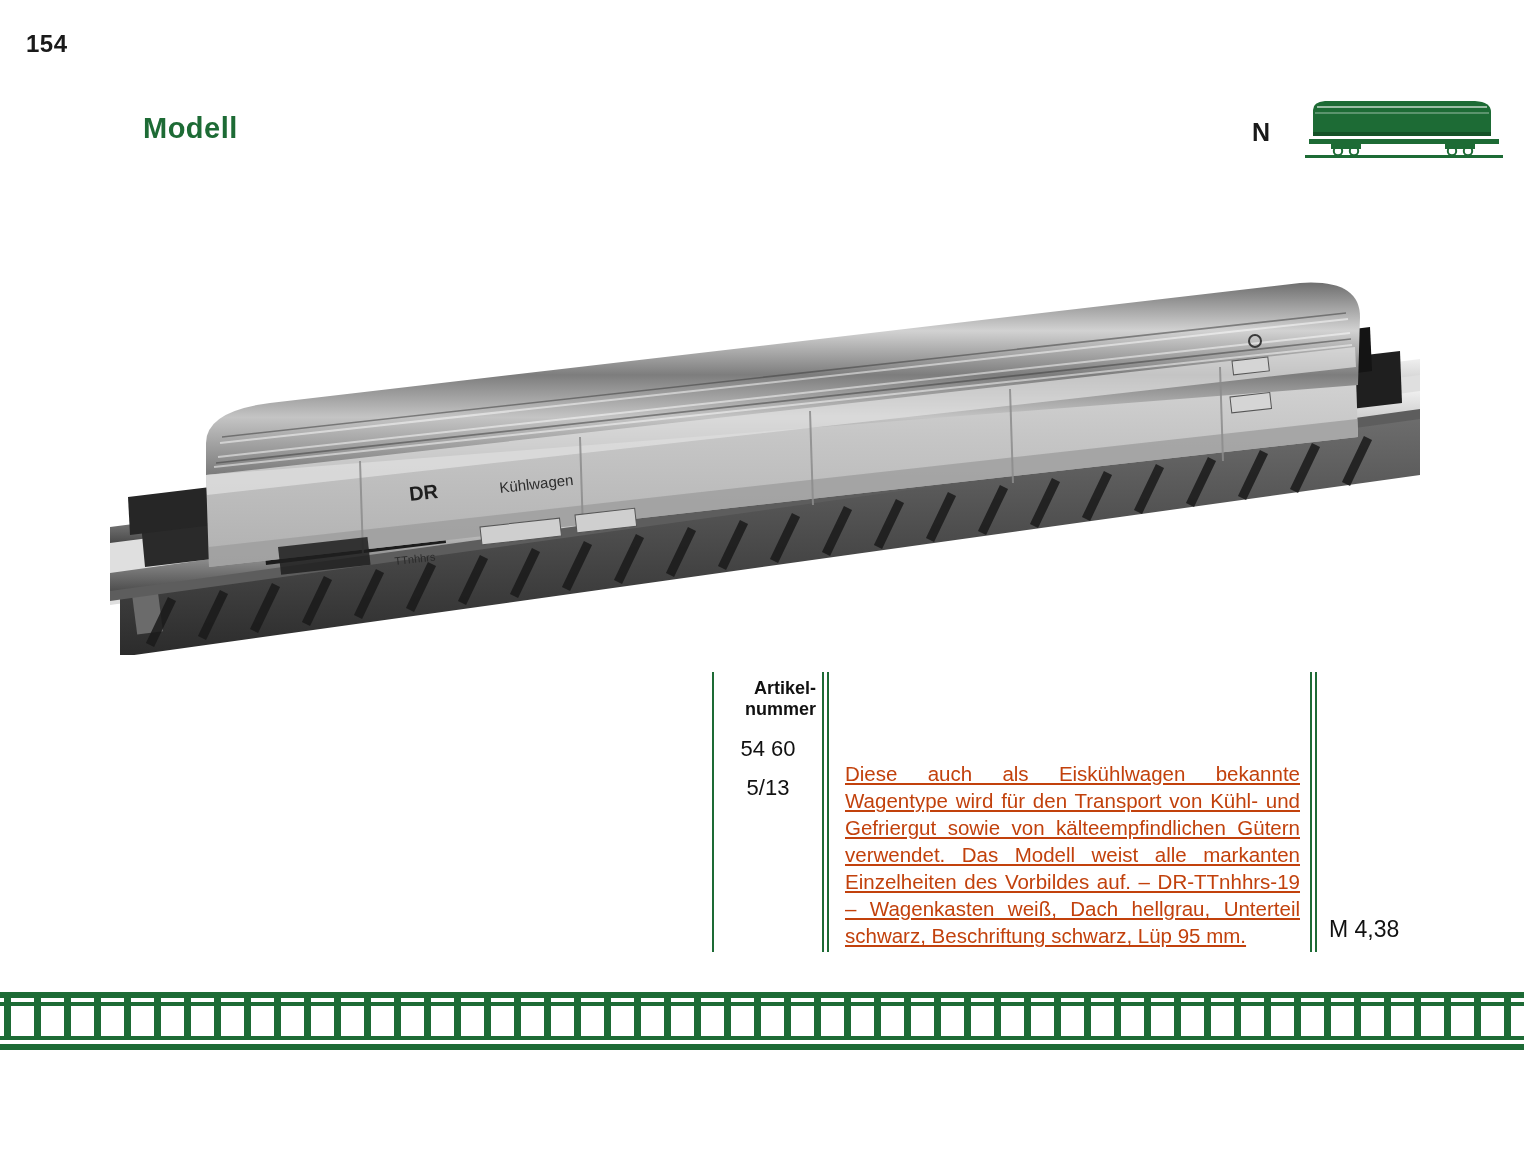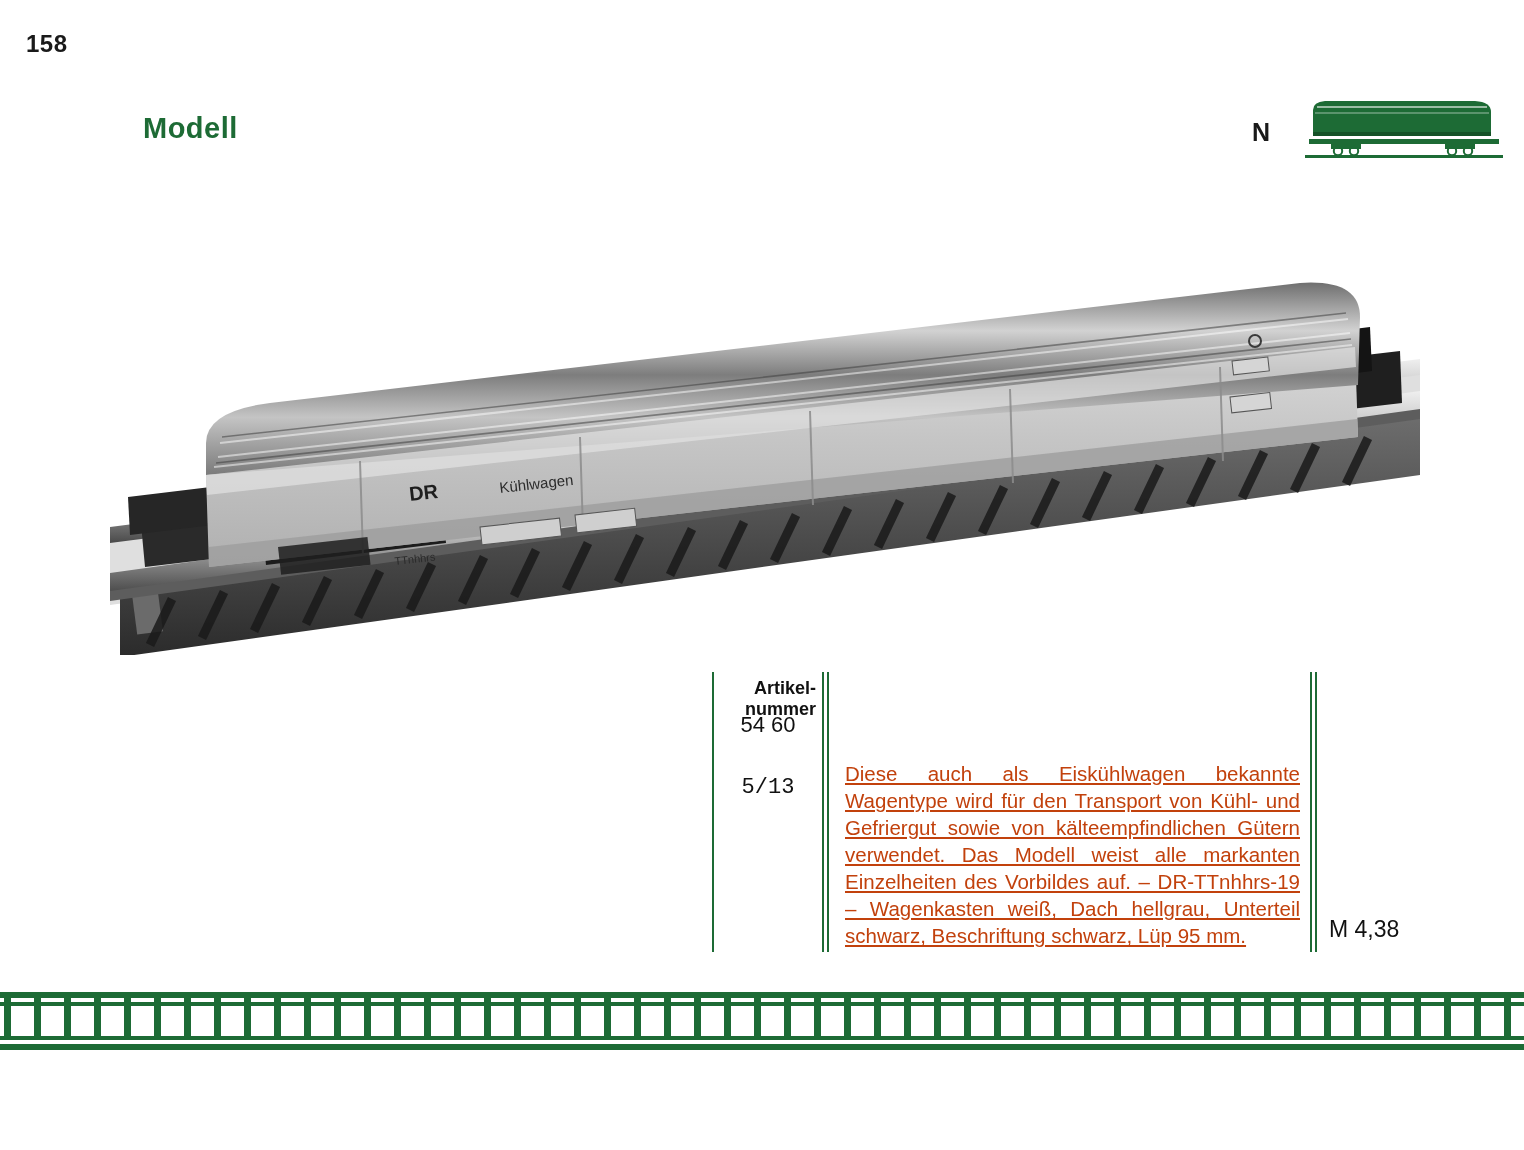--- a/index.html
+++ b/index.html
@@ -87,35 +87,34 @@
     width: 96px;
     text-align: right;
     font-size: 18px;
     font-weight: bold;
     line-height: 1.15;
     color: #111;
   }
   .col-art-number {
     position: absolute;
     left: 8px;
-    top: 40px;
+    top: 64px;
     width: 96px;
     text-align: center;
     font-size: 22px;
     color: #111;
   }
   .col-art-ref {
     position: absolute;
     left: 8px;
     top: 103px;
     width: 96px;
     text-align: center;
     font-size: 22px;
     color: #111;
-    font-family: Liberation Mono, monospace;
   }
 
   .desc-title {
     position: absolute;
     left: 133px;
     top: 42px;
     font-size: 27px;
     font-weight: bold;
     color: #111;
     letter-spacing: 0.3px;
@@ -147,21 +146,21 @@
     top: 988px;
     width: 1524px;
     height: 68px;
   }
 </style>
 </head>
 <body>
 
 <div class="page">
 
-  <div class="page-number">158</div>
+  <div class="page-number">154</div>
   <div class="section-title">Modell</div>
   <div class="scale-letter">N</div>
 
   <div class="logo-wagon">
     <svg width="198" height="68" viewBox="0 0 198 68">
 
       <path d="M8,44 L8,18 Q8,10 20,9 L170,9 Q186,10 186,20 L186,44 Z" fill="#1d6b35"></path>
 
       <path d="M12,15 L182,15" stroke="#ffffff" stroke-width="1.6" opacity="0.75"></path>
       <path d="M10,21 L184,21" stroke="#ffffff" stroke-width="1.2" opacity="0.55"></path>

